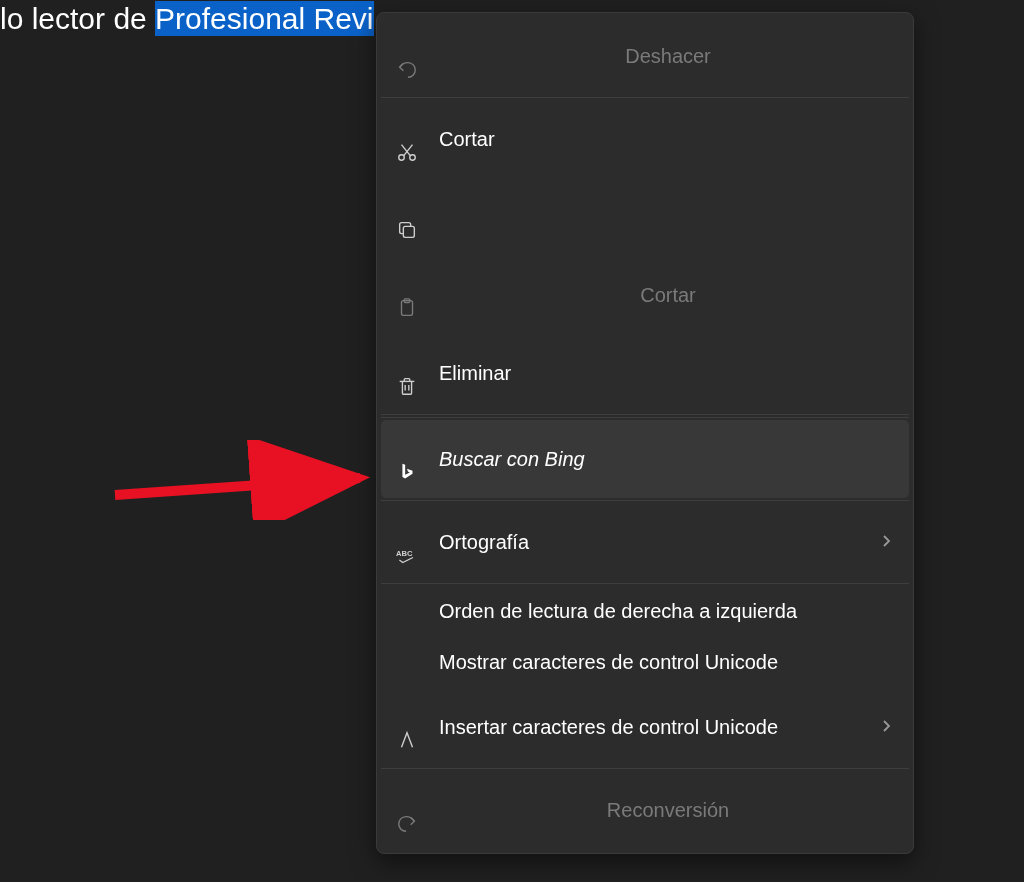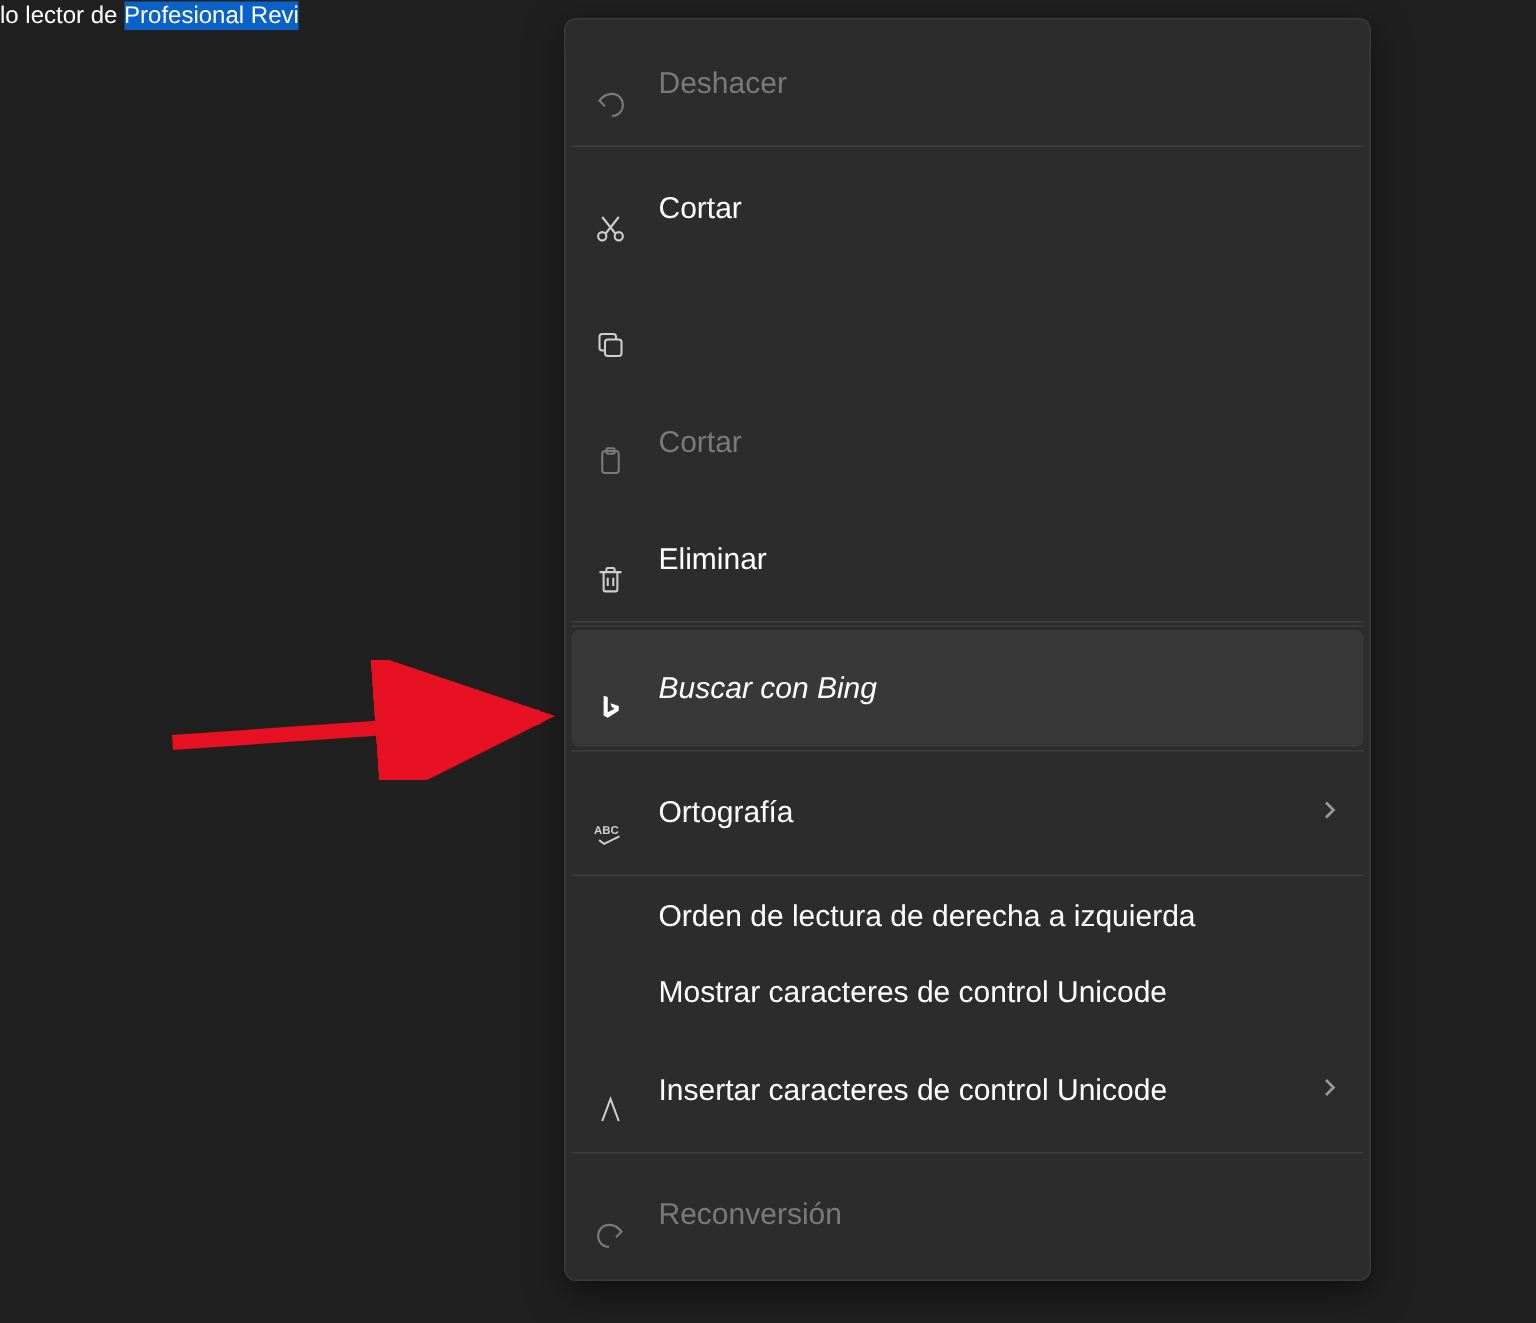--- a/index.html
+++ b/index.html
@@ -12,21 +12,21 @@
       height: 882px;
       background: #202020;
       font-family: 'Segoe UI', Tahoma, sans-serif;
       position: relative;
       overflow: hidden;
     }
     .text-line {
       position: absolute;
       top: 2px;
       left: 0;
-      font-size: 16px;
+      font-size: 30px;
       color: #ffffff;
       white-space: nowrap;
     }
     .text-prefix {
       color: #ffffff;
     }
     .text-selected {
       background: #0a62c9;
       color: #ffffff;
       padding: 1px 0px;
@@ -47,20 +47,21 @@
       align-items: center;
       padding: 14px 12px 14px 14px;
       font-size: 20px;
       color: #ffffff;
       border-radius: 5px;
       cursor: default;
       position: relative;
     }
     .menu-item.disabled {
       color: #7a7a7a;
+      text-align: center;
     }
     .menu-item.hovered {
       background: #383838;
       font-style: italic;
     }
     .menu-icon {
       width: 24px;
       height: 24px;
       margin-right: 20px;
       display: flex;

